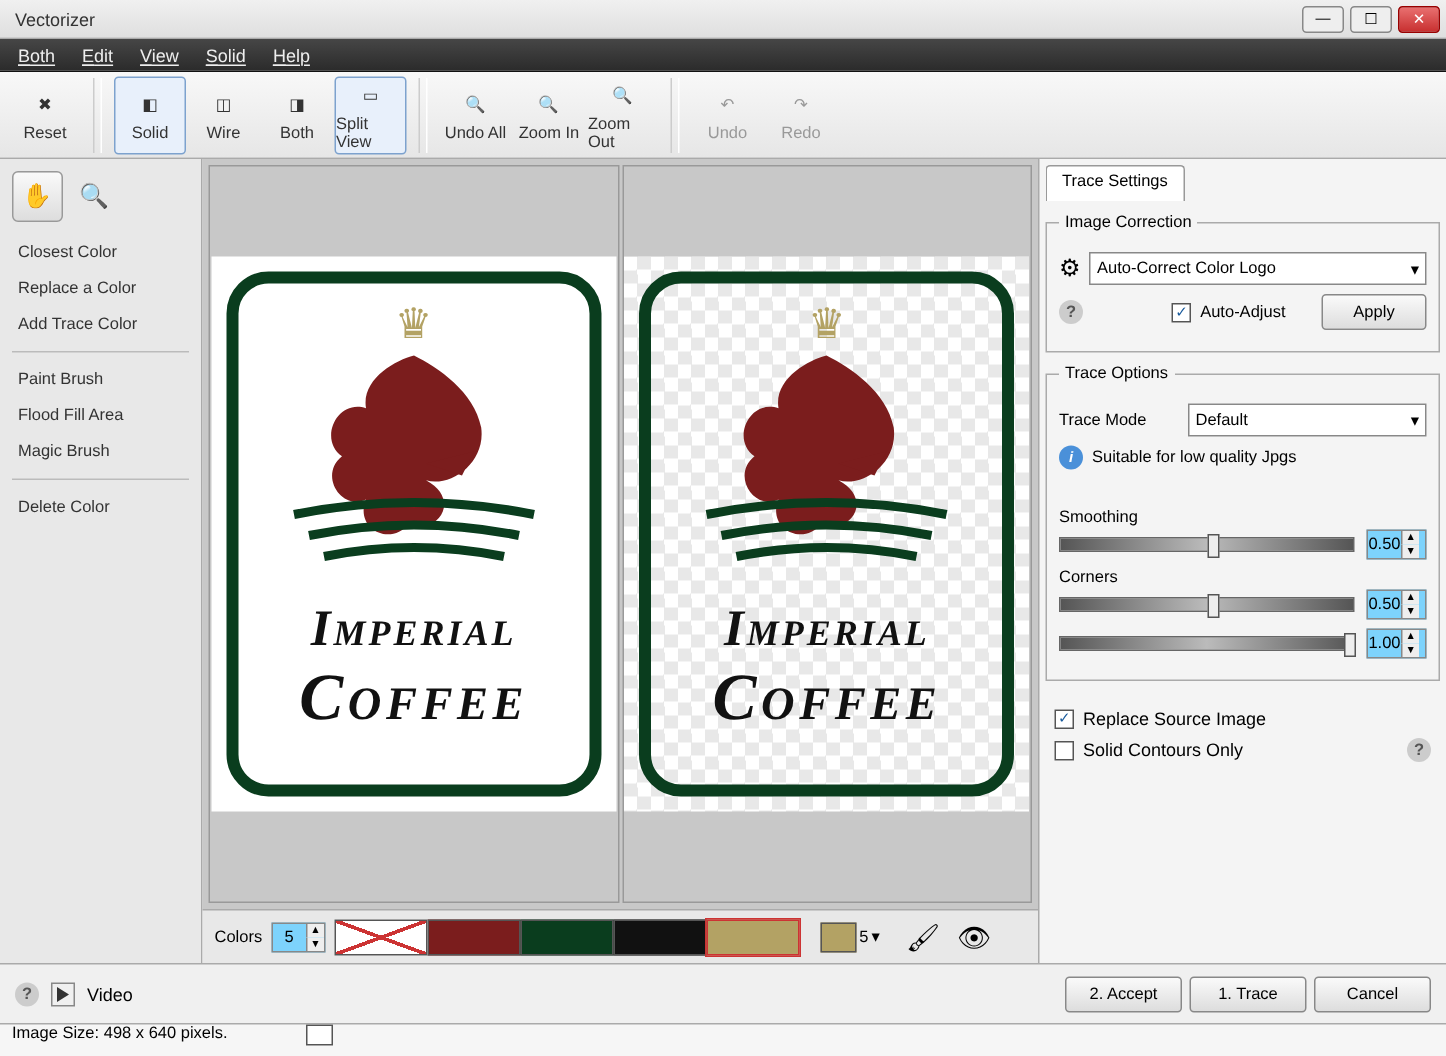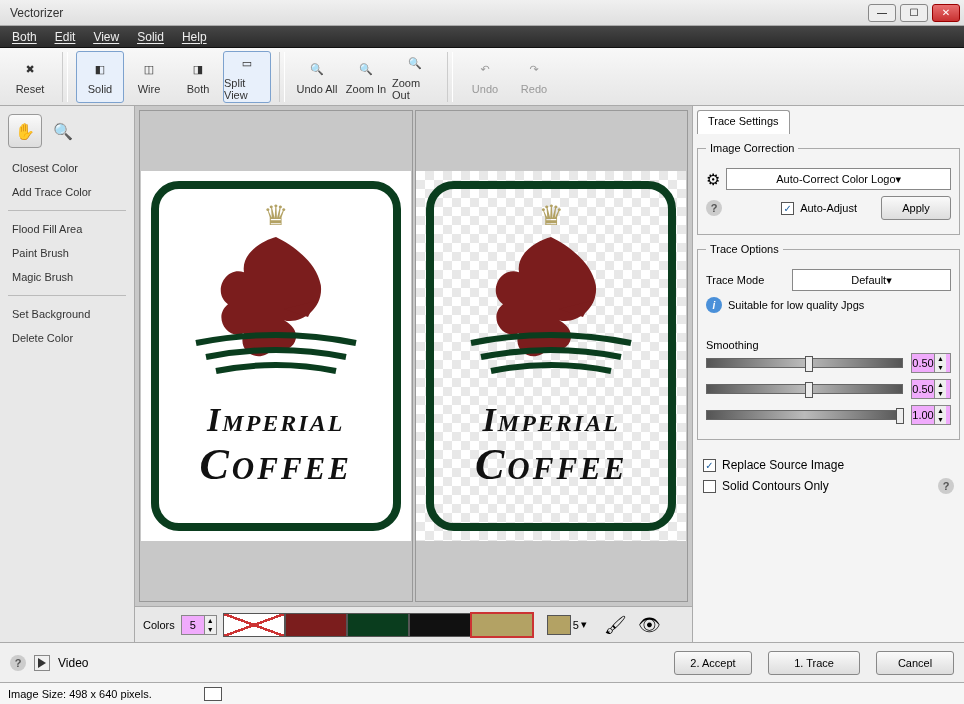--- a/index.html
+++ b/index.html
@@ -44,21 +44,21 @@
   .crown { position: absolute; top: 28px; left: 50%; transform: translateX(-50%); font-size: 28px; color: #b3a264; }
   .griffin { position: absolute; top: 50px; left: 50%; transform: translateX(-50%); width: 160px; height: 160px; }
   .griffin svg { width: 100%; height: 100%; }
   .swoosh { position: absolute; top: 160px; left: 50%; transform: translateX(-50%); width: 170px; height: 50px; }
   .logo-text1 { position: absolute; top: 230px; width: 100%; text-align: center; font-family: "Times New Roman", serif; font-size: 34px; font-weight: bold; letter-spacing: 2px; color: #111; }
   .logo-text2 { position: absolute; top: 268px; width: 100%; text-align: center; font-family: "Times New Roman", serif; font-size: 44px; font-weight: bold; letter-spacing: 3px; color: #111; }
   .smallcaps { font-variant: small-caps; font-style: italic; }
 
   .colors-strip { height: 36px; background: #e8e8e8; border-top: 1px solid #aaa; display: flex; align-items: center; padding: 0 8px; gap: 6px; }
   .colors-label { font-size: 11px; }
-  .spinner { display: flex; align-items: center; border: 1px solid #888; background: #f0abfc; height: 20px; }
+  .spinner { display: flex; align-items: center; border: 1px solid #888; background: #7dd3fc; height: 20px; }
   .spinner-val { width: 22px; text-align: center; font-size: 11px; }
   .spinner-btns { display: flex; flex-direction: column; width: 12px; }
   .spinner-btns span { height: 9px; border-left: 1px solid #888; font-size: 7px; text-align: center; line-height: 9px; cursor: pointer; background: #eee; }
   .swatch-row { display: flex; }
   .swatch { width: 62px; height: 24px; border: 1px solid #555; }
   .swatch.white { background: #fff; position: relative; }
   .swatch.white::before, .swatch.white::after { content:""; position:absolute; inset:0; }
   .swatch.white::before { background: linear-gradient(to top right, transparent 47%, #c33 47%, #c33 53%, transparent 53%); }
   .swatch.white::after { background: linear-gradient(to top left, transparent 47%, #c33 47%, #c33 53%, transparent 53%); }
   .swatch.red { background: #7b1d1d; }
@@ -70,39 +70,39 @@
   .picker-icons { display: flex; gap: 8px; margin-left: 10px; }
   .picker-icon { width: 26px; height: 26px; display: flex; align-items: center; justify-content: center; cursor: pointer; font-size: 18px; }
 
   
   .rightpanel { width: 272px; background: #f4f4f4; border-left: 1px solid #aaa; padding: 4px; display: flex; flex-direction: column; gap: 8px; }
   .tab-header { display: flex; height: 24px; }
   .tab { padding: 4px 10px; font-size: 11px; background: #fff; border: 1px solid #999; border-bottom: none; border-radius: 3px 3px 0 0; cursor: pointer; }
   fieldset { border: 1px solid #aaa; padding: 8px; font-size: 11px; }
   legend { padding: 0 4px; }
   .row { display: flex; align-items: center; gap: 6px; margin: 6px 0; }
-  .combo { flex: 1; height: 22px; border: 1px solid #888; background: #fff; display: flex; align-items: center; padding: 0 4px; justify-content: center; cursor: pointer; }
+  .combo { flex: 1; height: 22px; border: 1px solid #888; background: #fff; display: flex; align-items: center; padding: 0 4px; justify-content: space-between; cursor: pointer; }
   .checkbox { width: 13px; height: 13px; border: 1px solid #555; background: #fff; display: inline-flex; align-items: center; justify-content: center; font-size: 10px; color: #1a5b9c; cursor: pointer; }
   .btn { height: 24px; padding: 0 12px; border: 1px solid #888; border-radius: 3px; background: linear-gradient(#fafafa,#ddd); cursor: pointer; font-size: 11px; display: inline-flex; align-items: center; justify-content: center; }
   .slider-row { margin: 6px 0; }
   .slider-label { font-size: 11px; margin-bottom: 2px; display: block; }
   .slider-wrap { display: flex; align-items: center; gap: 8px; }
   .slider-track { flex: 1; height: 10px; background: linear-gradient(to right, #555, #bbb, #555); border: 1px solid #666; position: relative; }
   .slider-thumb { position: absolute; top: -3px; width: 8px; height: 16px; background: #eee; border: 1px solid #555; }
   .slider-val { width: 40px; }
   .info-icon { width: 16px; height: 16px; border-radius: 50%; background: #4a90d9; color: #fff; display: inline-flex; align-items: center; justify-content: center; font-size: 10px; font-style: italic; font-weight: bold; }
   .help-icon { width: 16px; height: 16px; border-radius: 50%; background: #ccc; color: #555; display: inline-flex; align-items: center; justify-content: center; font-size: 11px; font-weight: bold; cursor: pointer; }
 
   
   .bottombar { height: 40px; background: #f0f0f0; border-top: 1px solid #aaa; display: flex; align-items: center; padding: 0 10px; gap: 8px; }
-  .bottombar .right-btns { margin-left: auto; display: flex; gap: 16px; }
+  .bottombar .right-btns { margin-left: auto; display: flex; gap: 5px; }
   .play-icon { width: 0; height: 0; border-left: 8px solid #333; border-top: 5px solid transparent; border-bottom: 5px solid transparent; }
   .play-box { width: 16px; height: 16px; border: 1px solid #888; display: flex; align-items: center; justify-content: center; cursor: pointer; }
 
-  .statusbar { height: 22px; background: #f6f6f6; border-top: 1px solid #aaa; display: flex; align-items: center; padding: 0 8px; font-size: 11px; gap: 12px; }
+  .statusbar { height: 22px; background: #f6f6f6; border-top: 1px solid #aaa; display: flex; align-items: flex-start; padding: 0 8px; font-size: 11px; gap: 12px; }
   .status-swatch { width: 18px; height: 14px; border: 1px solid #555; background: #fff; margin-left: 40px; }
 </style>
 </head>
 <body>
 
 <div class="titlebar">
   <span class="titlebar-title">Vectorizer</span>
   <div class="titlebar-buttons">
     <div class="titlebar-btn">—</div>
     <div class="titlebar-btn">☐</div>
@@ -177,27 +177,27 @@
   <div class="sidebar">
     <div class="sidebar-tools">
       <div class="sidebar-tool-btn">
           <span>✋</span>
         </div>
       <div class="sidebar-tool-btn" style="border:none;background:none">
           <span>🔍</span>
         </div>
     </div>
     <div class="sidebar-item">Closest Color</div>
+    <div class="sidebar-item">Replace a Color</div>
     <div class="sidebar-item">Add Trace Color</div>
     <div class="sidebar-sep"></div>
+    <div class="sidebar-item">Paint Brush</div>
     <div class="sidebar-item">Flood Fill Area</div>
-    <div class="sidebar-item">Paint Brush</div>
     <div class="sidebar-item">Magic Brush</div>
     <div class="sidebar-sep"></div>
-    <div class="sidebar-item">Set Background</div>
     <div class="sidebar-item">Delete Color</div>
   </div>
 
   <div class="canvas-area">
     <div class="canvas-split">
       <div class="canvas-pane">
         <div class="logo-card">
           <div class="logo-border"></div>
           <div class="crown">♛</div>
           <div class="griffin">
@@ -314,20 +314,21 @@
           <div class="spinner slider-val">
               <span class="spinner-val">0.50</span>
               <div class="spinner-btns">
                 <span>▲</span>
                 <span>▼</span>
               </div>
             </div>
         </div>
       </div>
       <div class="slider-row">
+        <span class="slider-label">Corners</span>
         <div class="slider-wrap">
           <div class="slider-track">
               <div class="slider-thumb" style="left:50%"></div>
             </div>
           <div class="spinner slider-val">
               <span class="spinner-val">0.50</span>
               <div class="spinner-btns">
                 <span>▲</span>
                 <span>▼</span>
               </div>
@@ -366,21 +367,21 @@
 </div>
 
 <div class="bottombar">
   <span class="help-icon">?</span>
   <div class="play-box">
       <div class="play-icon"></div>
     </div>
   <span>Video</span>
   <div class="right-btns">
     <div class="btn" style="width:78px">2. Accept</div>
-    <div class="btn" style="width:92px">1. Trace</div>
+    <div class="btn" style="width:78px">1. Trace</div>
     <div class="btn" style="width:78px">Cancel</div>
   </div>
 </div>
 
 <div class="statusbar">
   <span>Image Size: 498 x 640 pixels.</span>
   <div class="status-swatch"></div>
 </div>
 
 </body></html>

